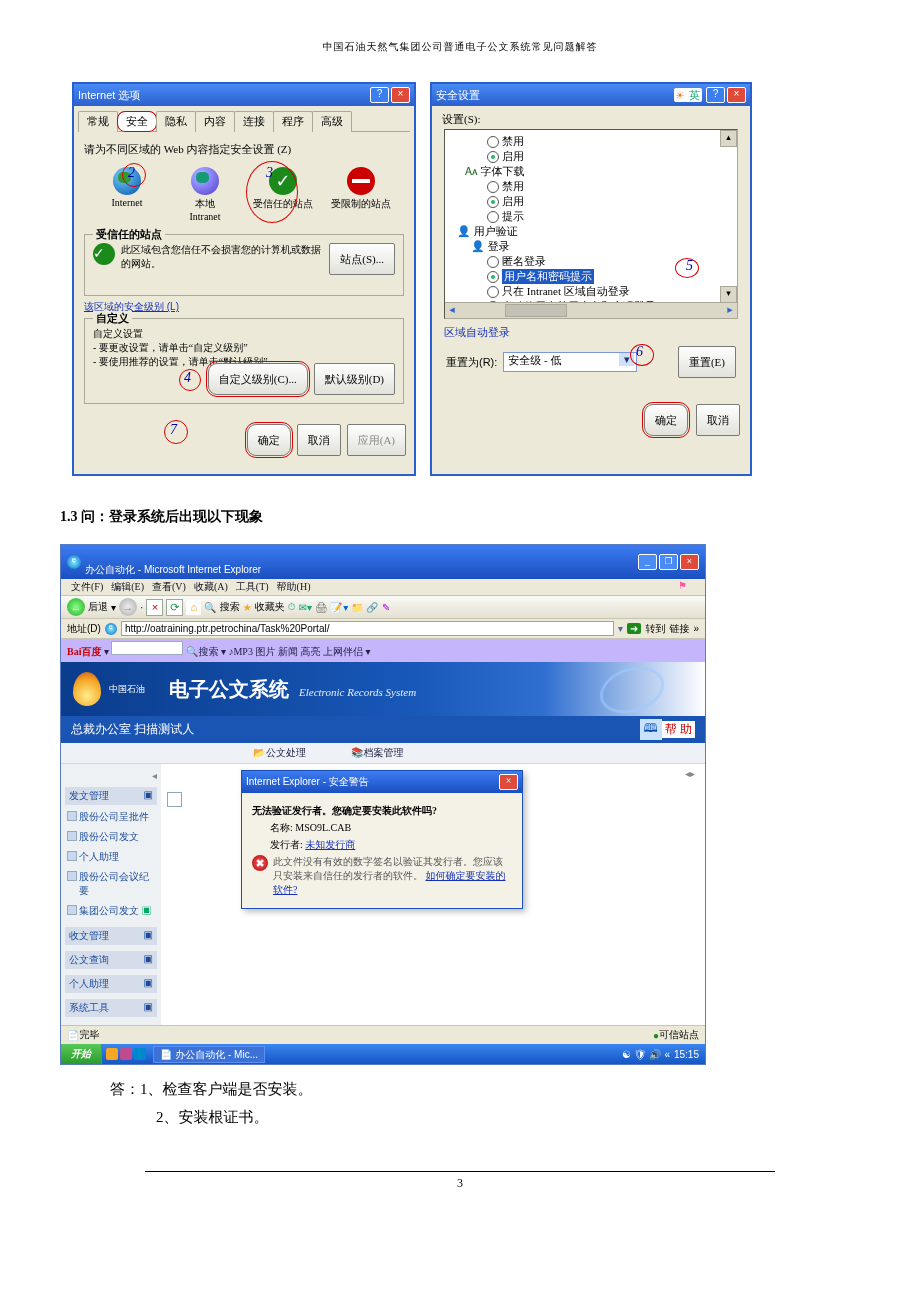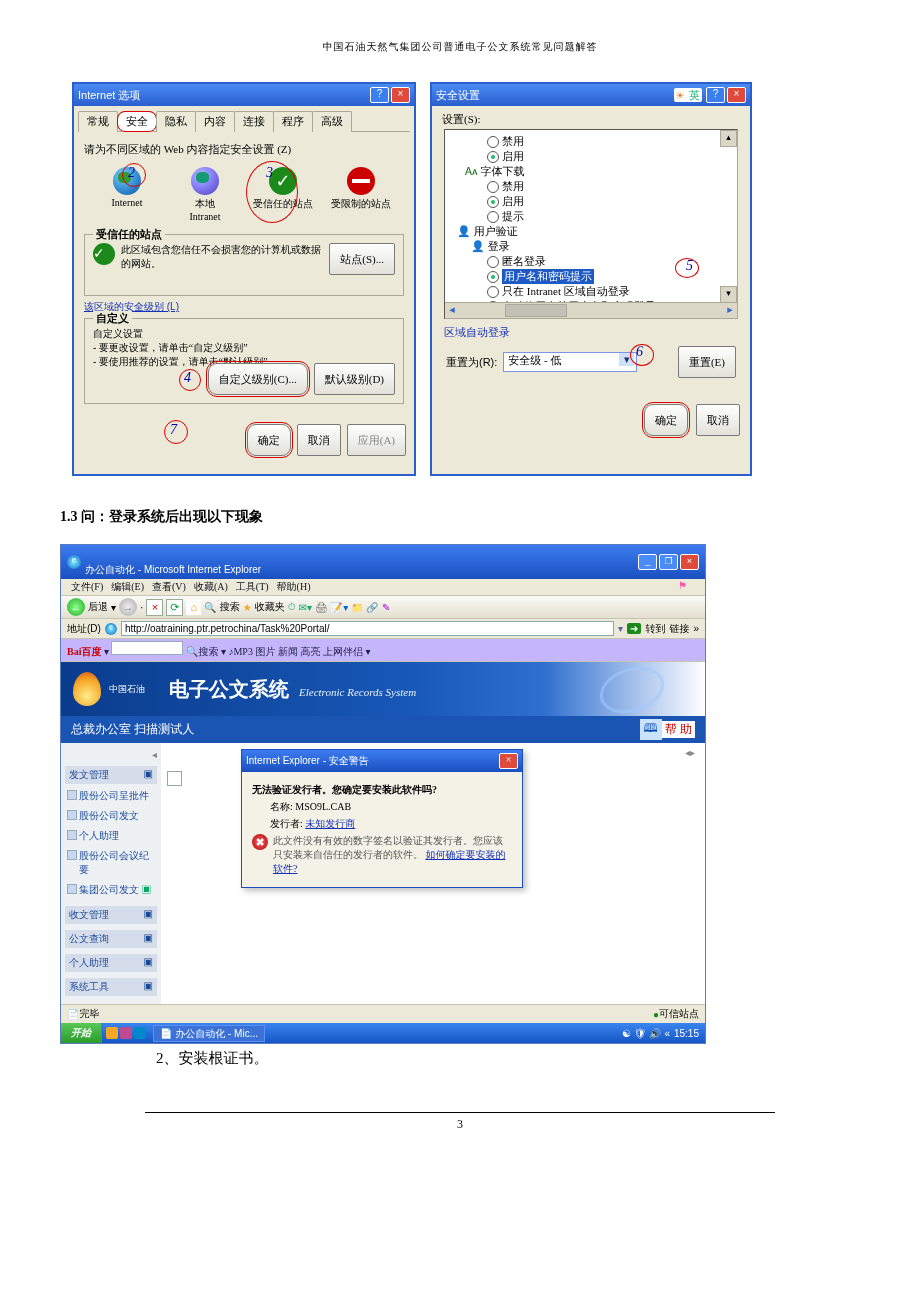--- a/index.html
+++ b/index.html
@@ -323,20 +323,26 @@
         <span class="cn">电子公文系统</span>
         <span class="en">Electronic Records System</span>
         <div class="swirl"></div>
       </div>
       <div class="portal-sub">
         <span>总裁办公室  扫描测试人</span>
         <span class="spacer"></span>
         <span style="background:#c8e2ff;color:#04a;padding:0 4px;">🕮 </span>
           <span style="color:#c00;background:#fff;padding:0 3px;">帮 助</span>
       </div>
+      <div class="portal-menu">
+        <span style="display:inline-block;width:180px;"></span>
+        <span style="color:#e0a030;">📂</span><span>公文处理</span>
+        <span style="display:inline-block;width:40px;"></span>
+        <span style="color:#3a3;">📚</span><span>档案管理</span>
+      </div>
       <div class="portal-body">
         <div class="sidebar">
           <div style="text-align:right;color:#888;">◂</div>
           <div class="hdr">
               <span>发文管理</span>
               <span>▣</span>
             </div>
           <div class="itm">股份公司呈批件</div>
           <div class="itm">股份公司发文</div>
           <div class="itm">个人助理</div>
@@ -398,16 +404,17 @@
         <span style="width:12px;height:12px;background:#c04a90;border-radius:2px;"></span>
         <span style="width:12px;height:12px;background:#08c;border-radius:2px;"></span>
       </span>
       <div class="task">📄 <span>办公自动化 - Mic...</span></div>
       <span style="flex:1;"></span>
       <span style="margin-right:4px;">☯ 🛡 🔊 «</span>
       <span style="margin-right:6px;">15:15</span>
     </div>
   </div>
 
+  <div class="answer" style="margin-top:10px;">答：1、检查客户端是否安装。</div>
   <div class="answer" style="padding-left:46px;">2、安装根证书。</div>
 
   <div class="page-num">3</div>
 </div>
 
 </body></html>

